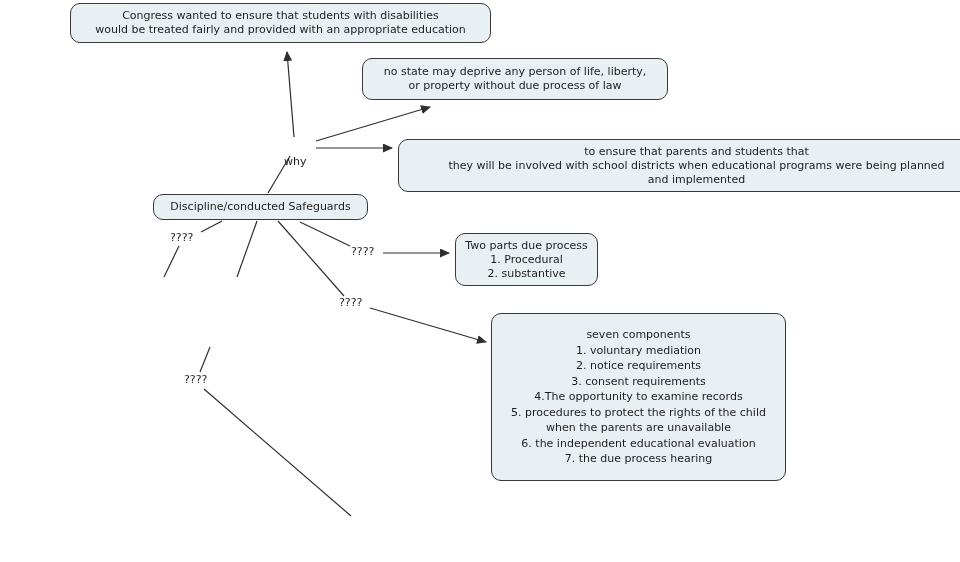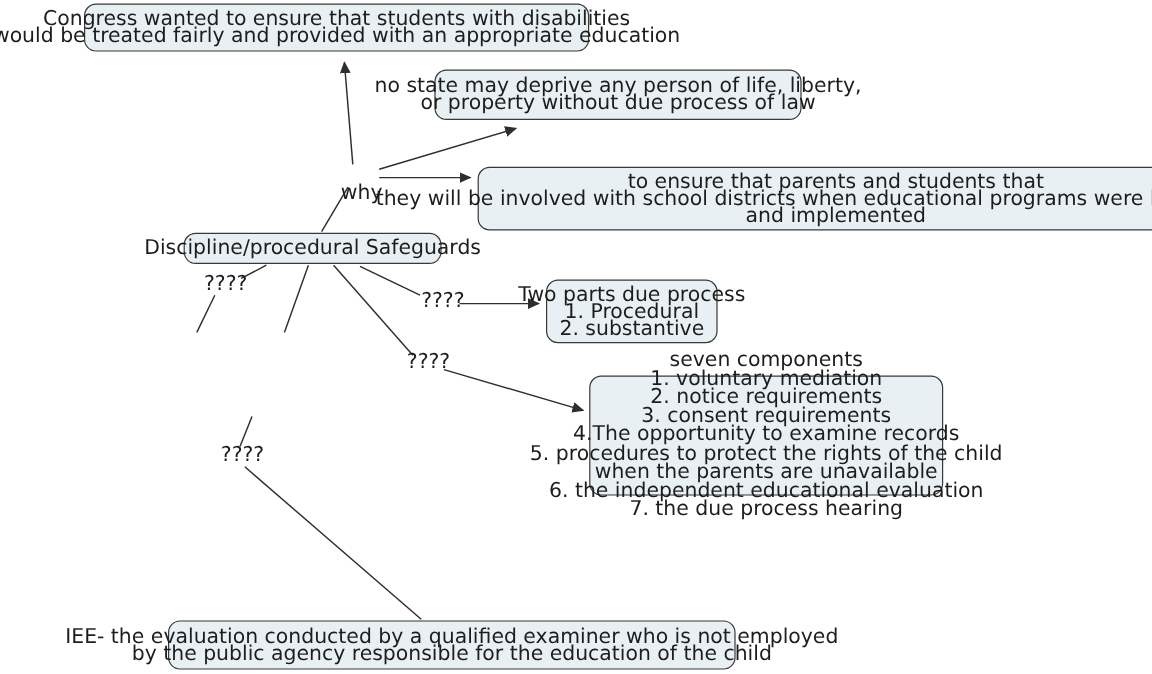--- a/index.html
+++ b/index.html
@@ -6,21 +6,21 @@
     --node-fill:#e9f0f3;
     --node-border:#383838;
     --line:#2e2e2e;
     --text:#1d1d1d;
     --background:#ffffff;
   }
   html,body{margin:0;padding:0;}
   body{background:var(--background);font-family:"DejaVu Sans","Liberation Sans",sans-serif;}
   #canvas{
     position:relative;width:960px;height:562px;background:var(--background);
-    overflow:hidden;color:var(--text);font-size:17px;
+    overflow:hidden;color:var(--text);font-size:11px;
   }
   #edges{position:absolute;left:0;top:0;width:960px;height:562px;}
   #edges line{stroke:var(--line);stroke-width:1.2;}
   #arrowhead path{fill:var(--line);}
   .node{
     position:absolute;box-sizing:border-box;
     background:var(--node-fill);
     border:1px solid var(--node-border);
     border-radius:10px;
     display:flex;align-items:center;justify-content:center;
@@ -31,21 +31,21 @@
   .linklabel{
     position:absolute;white-space:pre;line-height:13px;
   }
   
   #node-congress  {left:70px;  top:3px;   width:421px; height:40px;}
   #node-nostate   {left:362px; top:58px;  width:306px; height:42px;text-align:center;}
   #node-ensure    {left:398px; top:139px; width:597px; height:53px;}
   #node-discipline{left:153px; top:194px; width:215px; height:26px;}
   #node-twoparts  {left:455px; top:233px; width:143px; height:53px;}
   #node-parental  {left:2px;   top:278px; width:285px; height:67px;}
-  #node-seven     {left:491px; top:313px; width:295px; height:100px;}
+  #node-seven     {left:491px; top:313px; width:295px; height:168px;}
   #node-iee       {left:140px; top:517px; width:473px; height:41px;}
   
   #label-why{left:284px; top:155px;}
   #label-q1 {left:170px; top:231px;}
   #label-q2 {left:351px; top:245px;}
   #label-q3 {left:339px; top:296px;}
   #label-q4 {left:184px; top:373px;}
 </style>
 </head>
 <body>
@@ -73,35 +73,33 @@
     <line x1="204" y1="389" x2="351" y2="516"></line>
   </svg>
 
   <div class="node" id="node-congress">Congress wanted to ensure that students with disabilities
 would be treated fairly and provided with an appropriate education</div>
   <div class="node" id="node-nostate">no state may deprive any person of life, liberty,
 or property without due process of law</div>
   <div class="node" id="node-ensure">to ensure that parents and students that
 they will be involved with school districts when educational programs were being planned
 and implemented</div>
-  <div class="node" id="node-discipline">Discipline/procedural Safeguards</div>
+  <div class="node" id="node-discipline">Discipline/conducted Safeguards</div>
   <div class="node" id="node-twoparts">Two parts due process
 1. Procedural
 2. substantive</div>
   <div class="node tall-lines" id="node-seven">seven components
 1. voluntary mediation
 2. notice requirements
 3. consent requirements
 4.The opportunity to examine records
 5. procedures to protect the rights of the child
 when the parents are unavailable
 6. the independent educational evaluation
 7. the due process hearing</div>
-  <div class="node" id="node-iee">IEE- the evaluation conducted by a qualified examiner who is not employed
-by the public agency responsible for the education of the child</div>
 
   <div class="linklabel" id="label-why">why</div>
   <div class="linklabel" id="label-q1">????</div>
   <div class="linklabel" id="label-q2">????</div>
   <div class="linklabel" id="label-q3">????</div>
   <div class="linklabel" id="label-q4">????</div>
 
 </div>
 
 </body></html>

